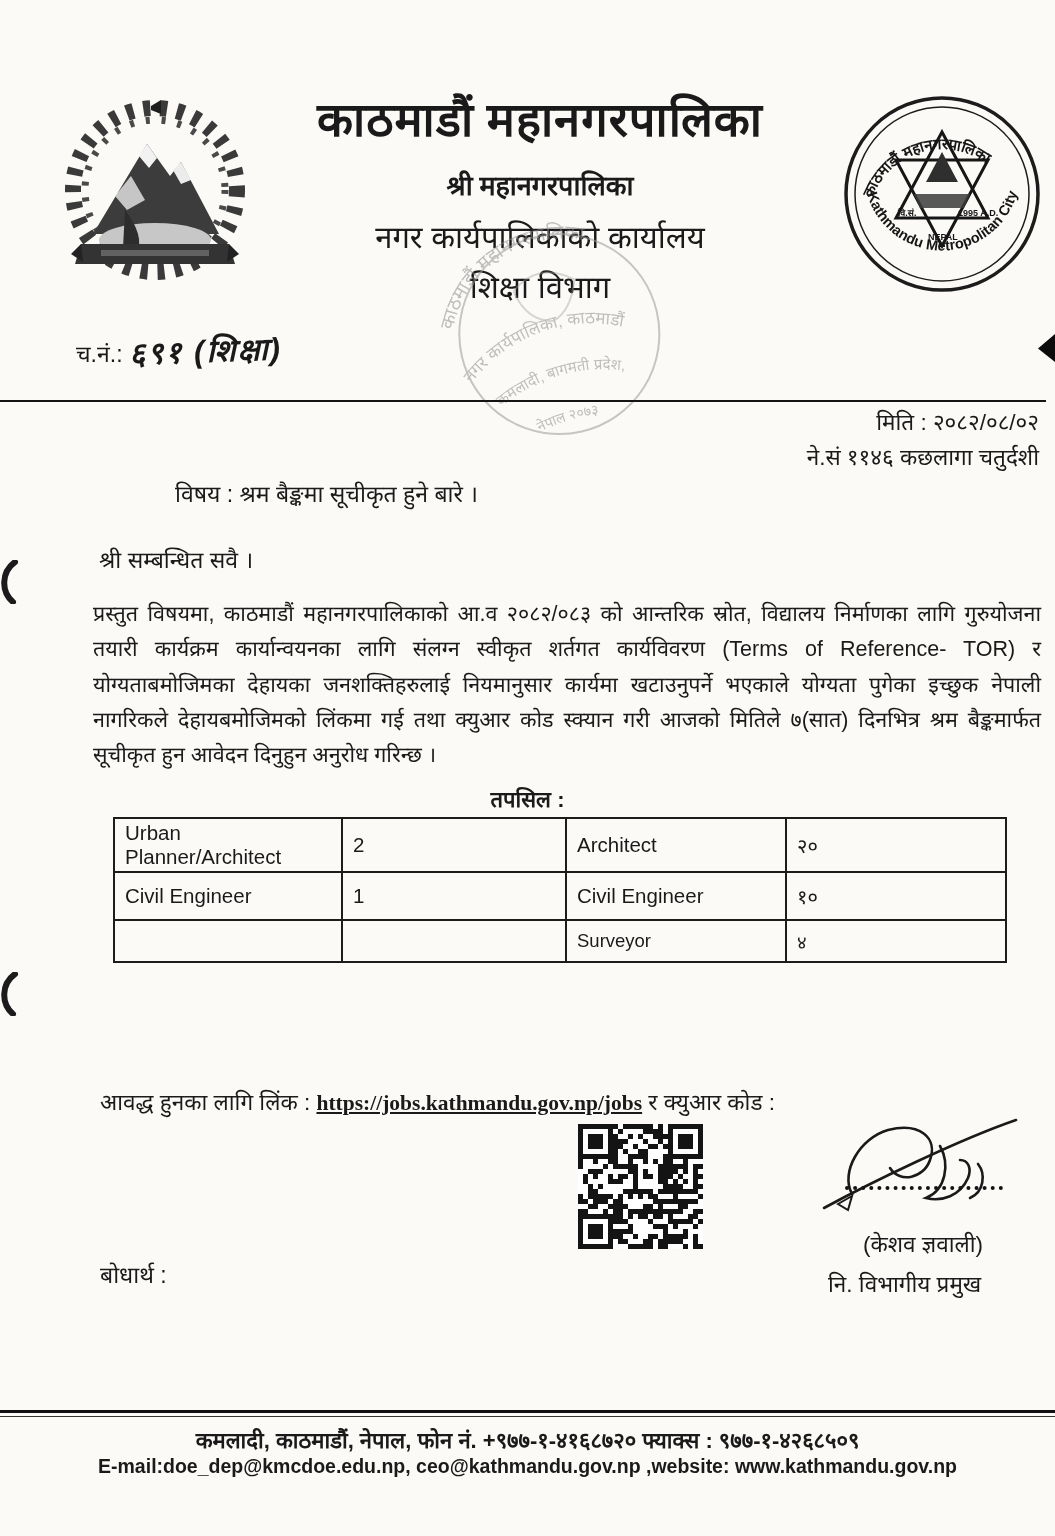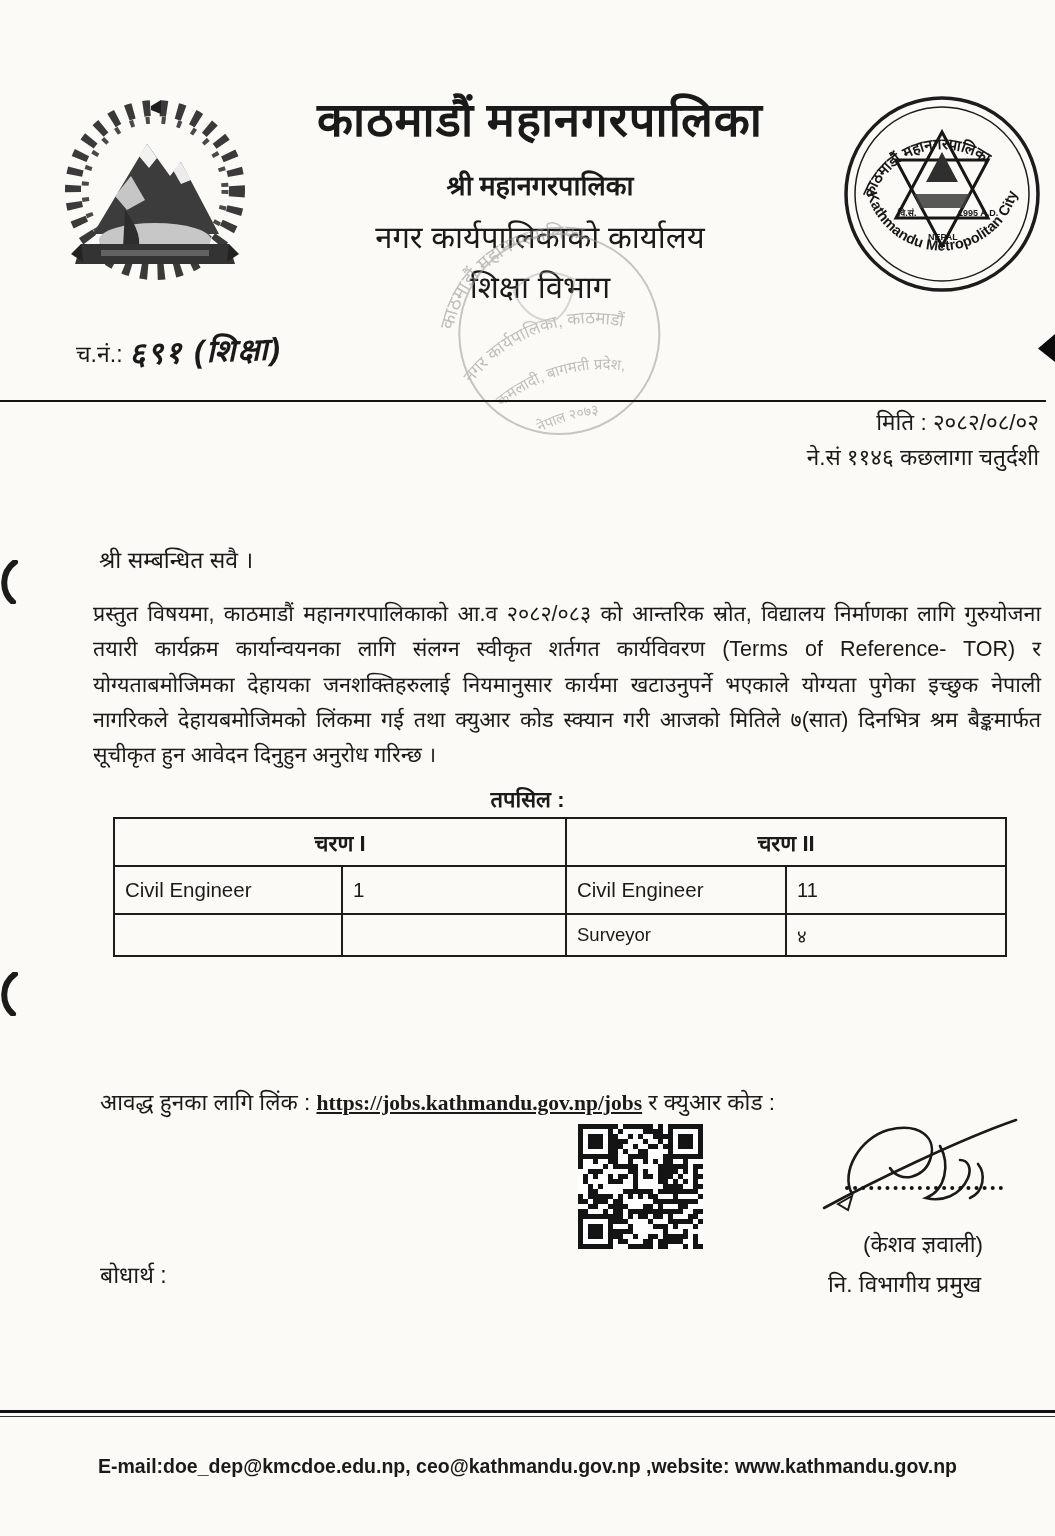--- a/index.html
+++ b/index.html
@@ -136,42 +136,45 @@
     </div>
   </div>
 
   <div class="rule-main"></div>
 
   <div class="dateblock">
     <div>मिति : २०८२/०८/०२</div>
     <div>ने.सं ११४६ कछलागा चतुर्दशी</div>
   </div>
 
+  <div class="subject">विषय :  श्रम बैङ्कमा सूचीकृत हुने बारे ।</div>
   <div class="salutation">श्री सम्बन्धित सवै  ।</div>
 
   <div class="bodytext">प्रस्तुत विषयमा, काठमाडौं महानगरपालिकाको आ.व २०८२/०८३ को आन्तरिक स्रोत, विद्यालय निर्माणका लागि गुरुयोजना तयारी कार्यक्रम कार्यान्वयनका लागि संलग्न स्वीकृत शर्तगत कार्यविवरण (Terms of Reference- TOR) र योग्यताबमोजिमका देहायका जनशक्तिहरुलाई नियमानुसार कार्यमा खटाउनुपर्ने भएकाले योग्यता पुगेका इच्छुक नेपाली नागरिकले देहायबमोजिमको लिंकमा गई तथा क्युआर कोड स्क्यान गरी आजको मितिले ७(सात) दिनभित्र श्रम बैङ्कमार्फत सूचीकृत हुन आवेदन दिनुहुन अनुरोध गरिन्छ ।</div>
 
   <div class="tapsil-title">तपसिल :</div>
   <table class="tapsil">
     <colgroup>
         <col style="width:228px">
         <col style="width:224px">
         <col style="width:220px">
         <col style="width:220px">
       </colgroup>
     <tbody>
-        <tr>
-      <th colspan="2">चरण I</th>
-      <th colspan="2">चरण II</th>
+    <tr>
+      <td>Urban Planner/Architect</td>
+      <td>2</td>
+      <td>Architect</td>
+      <td class="np">२०</td>
     </tr>
     <tr>
       <td>Civil Engineer</td>
       <td>1</td>
       <td>Civil Engineer</td>
-      <td class="np">11</td>
+      <td class="np">१०</td>
     </tr>
     <tr class="lastrow">
       <td></td>
       <td></td>
       <td>Surveyor</td>
       <td class="np">४</td>
     </tr>
   </tbody>
     </table>
 
@@ -538,20 +541,21 @@
     </g>
   </svg>
   <div class="sig-dots"></div>
   <div class="sig-name">(केशव ज्ञवाली)</div>
   <div class="sig-title">नि. विभागीय प्रमुख</div>
 
   <div class="cc-label">बोधार्थ :</div>
 
   <div class="foot-rule1"></div>
   <div class="foot-rule2"></div>
+  <div class="foot-line1">कमलादी, काठमाडौं, नेपाल, फोन नं. +९७७-१-४१६८७२० फ्याक्स : ९७७-१-४२६८५०९</div>
   <div class="foot-line2">E-mail:doe_dep@kmcdoe.edu.np, ceo@kathmandu.gov.np ,website: www.kathmandu.gov.np</div>
 
   <div class="artifact-wedge"></div>
   <svg class="artifact-arc" style="top:560px" width="22" height="44" viewBox="0 0 22 44">
     <path d="M18,2 C4,12 4,32 16,42" fill="none" stroke="#1b1b1b" stroke-width="6" stroke-linecap="round"></path>
   </svg>
   <svg class="artifact-arc" style="top:972px" width="22" height="44" viewBox="0 0 22 44">
     <path d="M18,2 C4,12 4,32 16,42" fill="none" stroke="#1b1b1b" stroke-width="6" stroke-linecap="round"></path>
   </svg>
 

